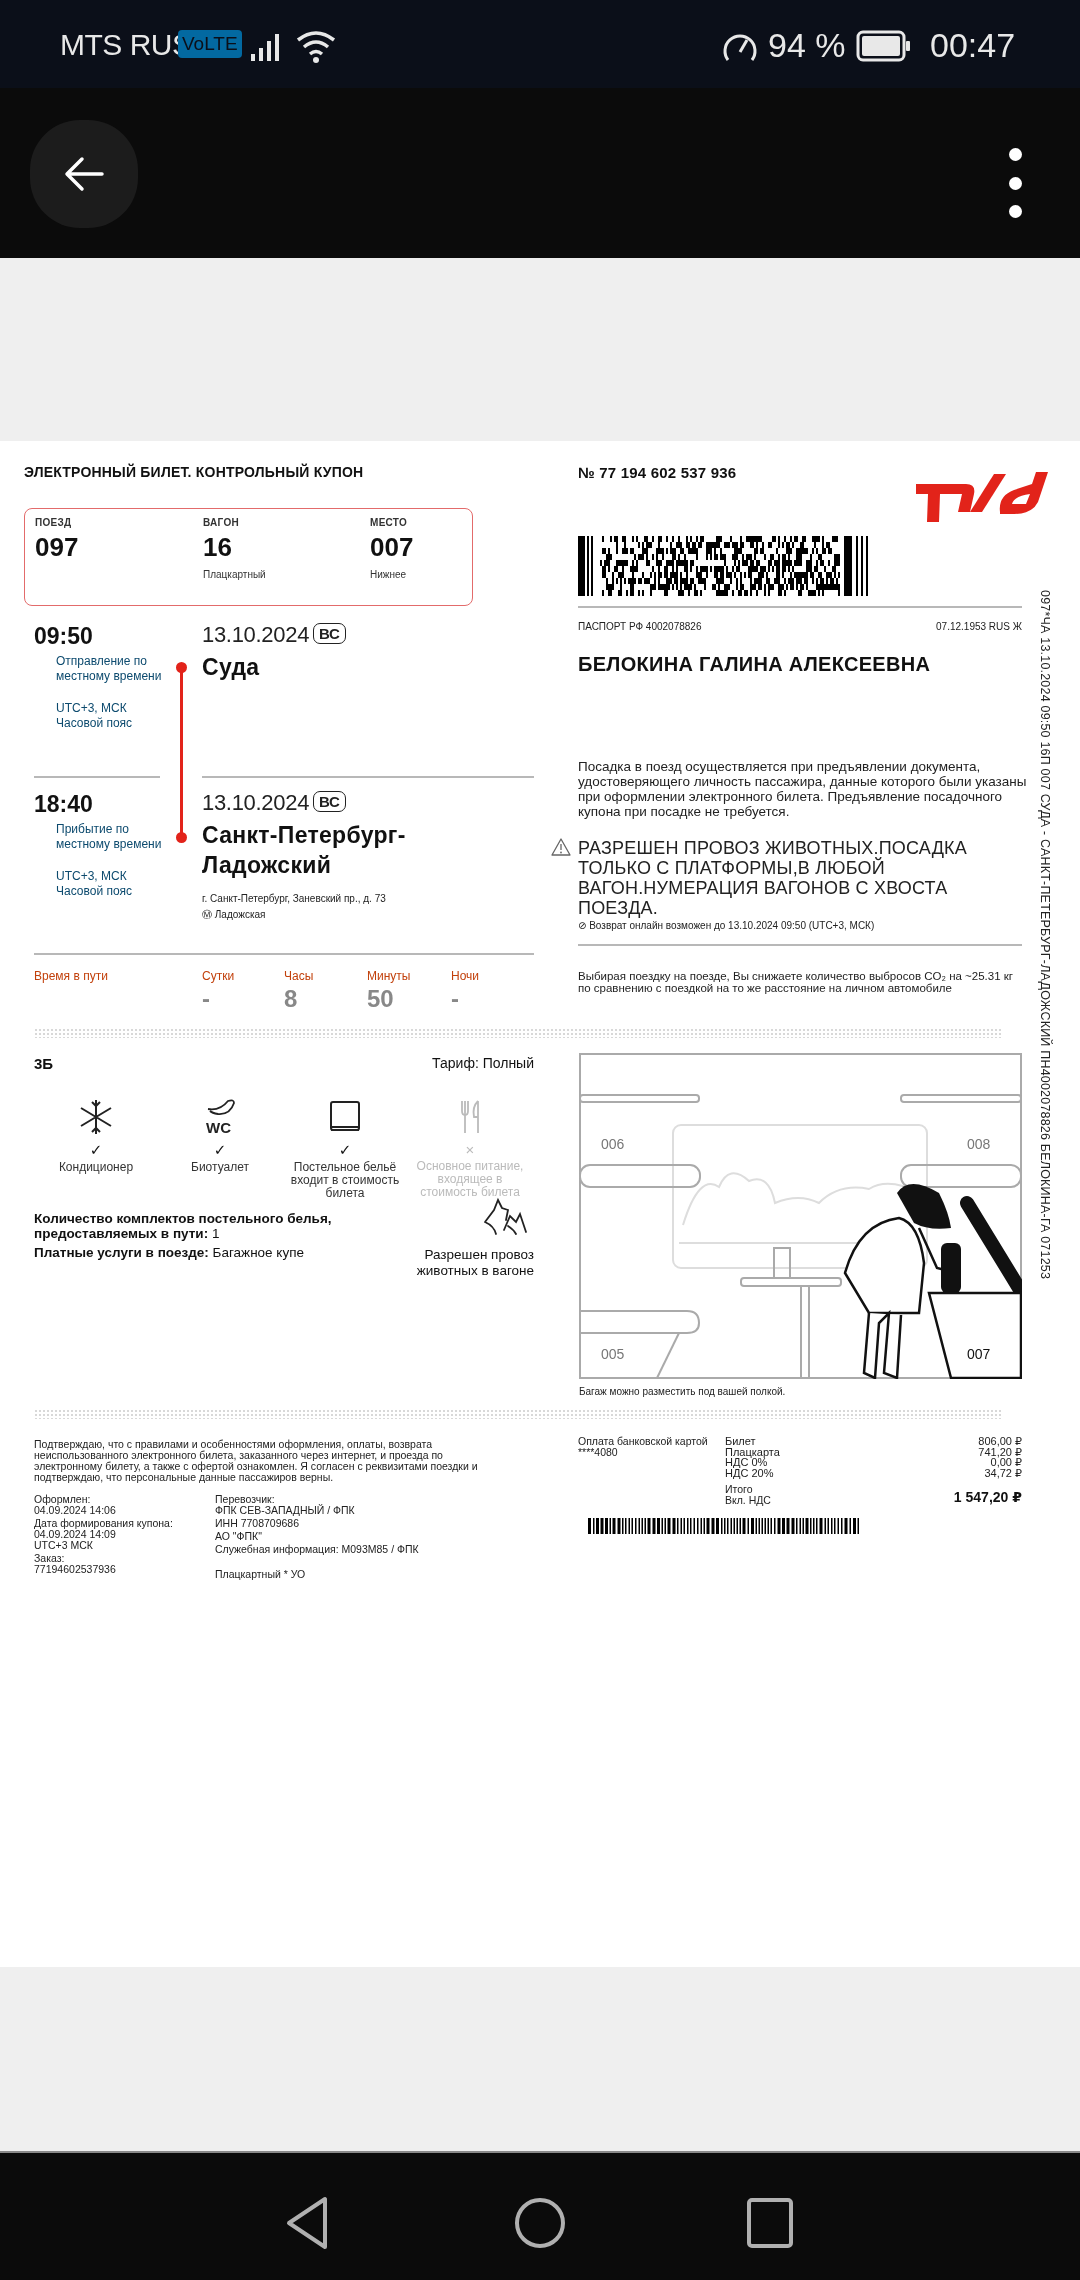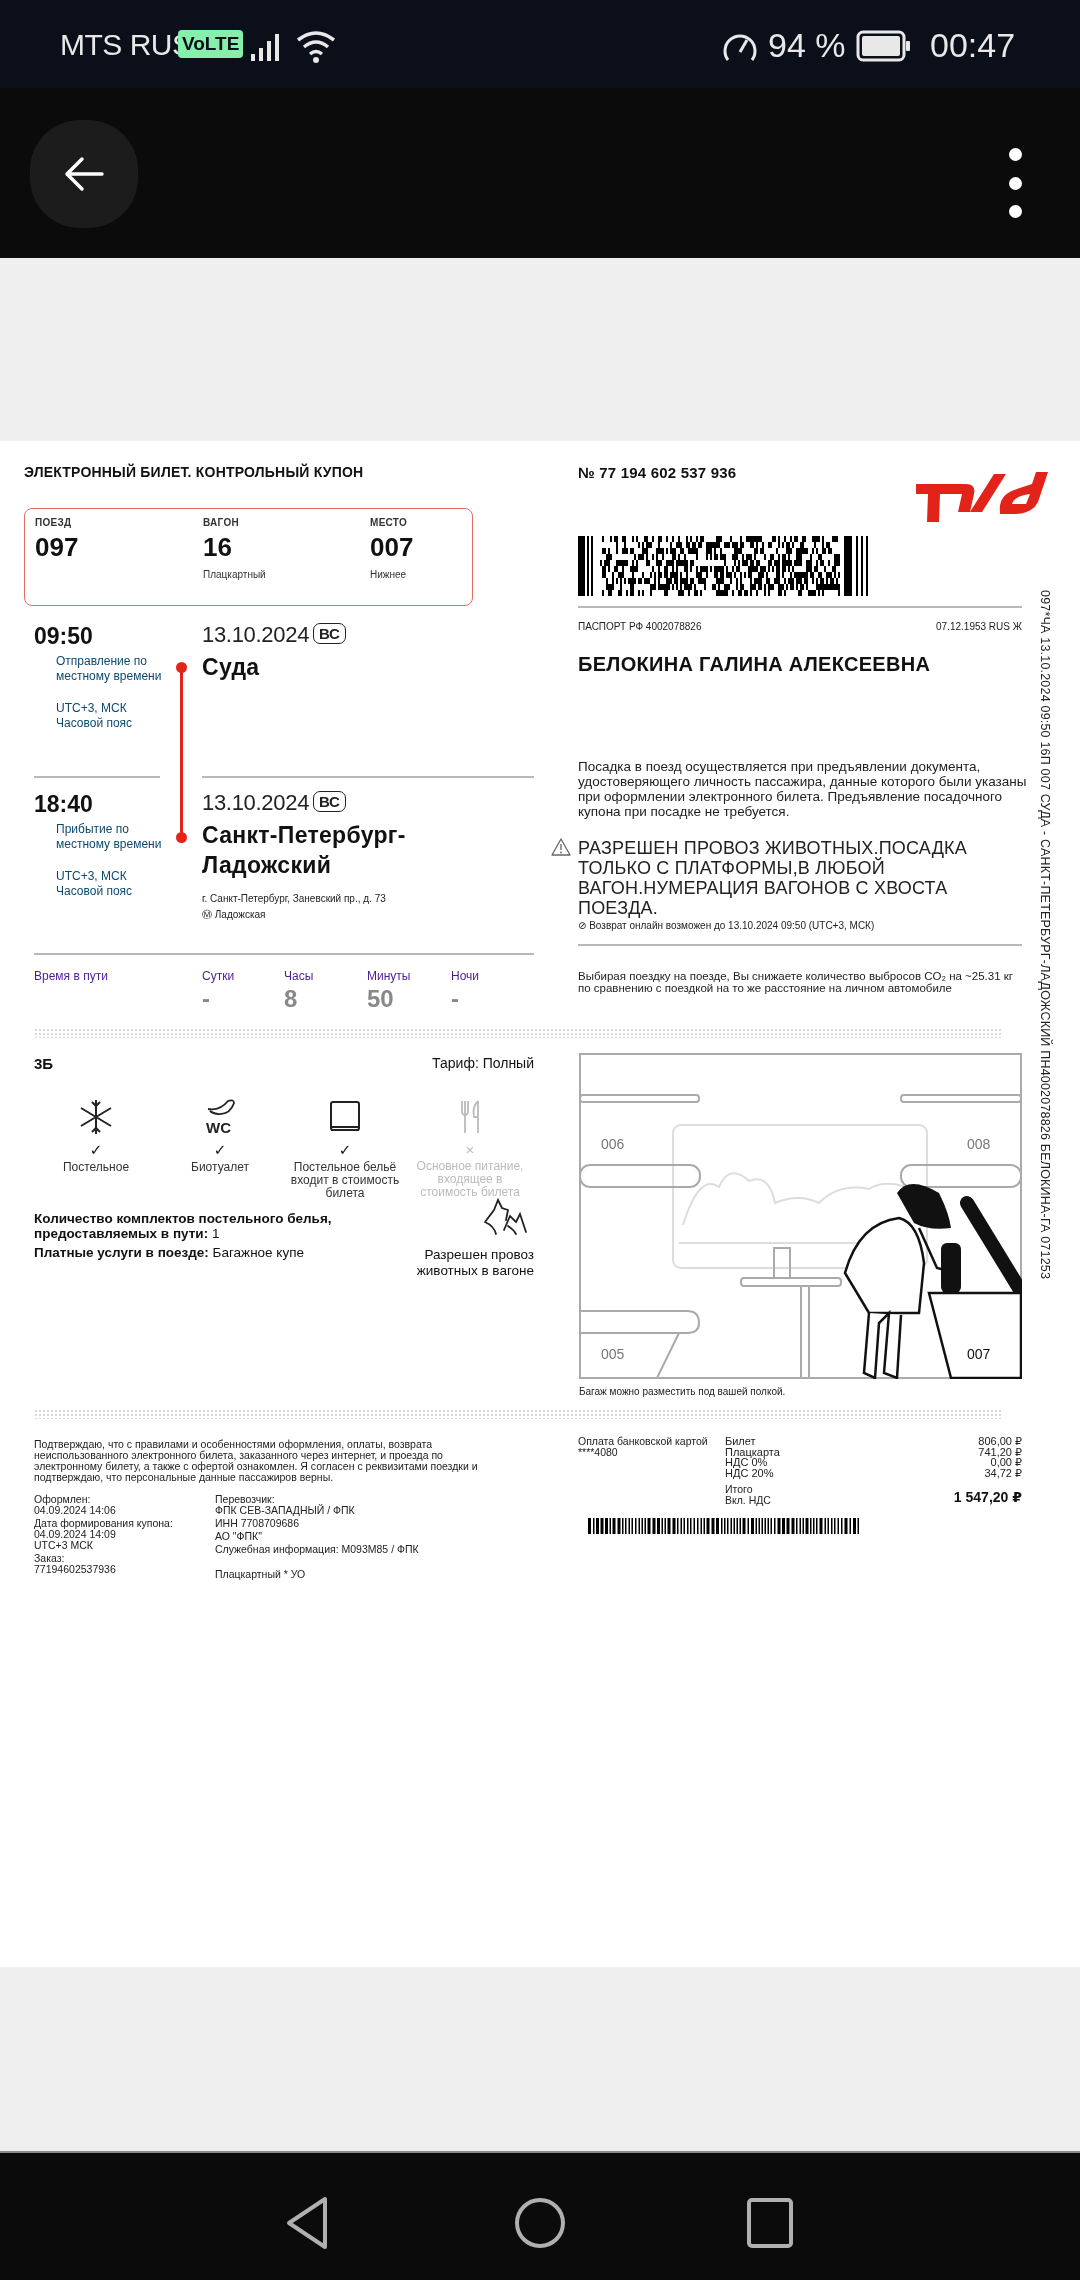--- a/index.html
+++ b/index.html
@@ -2,21 +2,21 @@
 <html><head>
 <meta charset="utf-8">
 <style>
   * { box-sizing: border-box; margin: 0; padding: 0; }
   html, body { width: 1080px; height: 2280px; overflow: hidden; background: #efefef; }
   body { position: relative; font-family: "Liberation Sans", "DejaVu Sans", sans-serif; color: #111; }
 
   
   .status-bar { position: absolute; left: 0; top: 0; width: 1080px; height: 88px; background: #0b0f19; color: #e8e8e8; }
   .status-bar .carrier { position: absolute; left: 60px; top: 28px; font-size: 30px; letter-spacing: -0.5px; }
-  .status-bar .volte { position: absolute; left: 178px; top: 30px; background: #86efac; color: #0b0f19; font-size: 19px; font-weight: bold; padding: 3px 4px; border-radius: 4px; }
+  .status-bar .volte { position: absolute; left: 178px; top: 30px; background: #0369a1; color: #0b0f19; font-size: 19px; font-weight: normal; padding: 3px 4px; border-radius: 4px; }
   .status-bar .signal { position: absolute; left: 250px; top: 32px; width: 36px; height: 30px; }
   .status-bar .wifi { position: absolute; left: 295px; top: 28px; width: 42px; height: 36px; }
   .status-bar .speed { position: absolute; left: 720px; top: 30px; width: 40px; height: 34px; }
   .status-bar .battery-pct { position: absolute; left: 768px; top: 26px; font-size: 34px; }
   .status-bar .battery { position: absolute; left: 856px; top: 30px; width: 56px; height: 32px; }
   .status-bar .clock { position: absolute; left: 930px; top: 26px; font-size: 34px; }
 
   
   .app-bar { position: absolute; left: 0; top: 88px; width: 1080px; height: 170px; background: #0b0b0b; }
   .back-btn { position: absolute; left: 30px; top: 32px; width: 108px; height: 108px; border-radius: 50px; background: #1c1c1c; display: flex; align-items: center; justify-content: center; }
@@ -36,21 +36,21 @@
 
   .time-big { font-size: 23px; font-weight: 900; }
   .small { font-size: 12px; line-height: 15px; color: #0c4a6e; margin-left: 22px; }
   .tiny { font-size: 10px; line-height: 13px; color: #222; }
   .date { font-size: 22px; color: #222; letter-spacing: -0.3px; text-align: right; }
   .dow { display: inline-block; border: 1.5px solid #222; border-radius: 7px; font-size: 15px; padding: 1px 5px; margin-left: 4px; vertical-align: 3px; font-weight: bold; }
   .station { font-size: 23px; font-weight: 900; line-height: 30px; letter-spacing: 0.3px; }
   .rule { position: absolute; height: 2px; background: #b8b8b8; }
   .red-line { position: absolute; left: 180px; top: 226px; width: 3px; height: 172px; background: #e2231a; }
   .red-dot { position: absolute; width: 11px; height: 11px; border-radius: 50%; background: #e2231a; }
-  .dur-lab { font-size: 12px; color: #4c1d95; }
+  .dur-lab { font-size: 12px; color: #c2410c; }
   .dur-val { font-size: 24px; color: #888; font-weight: bold; margin-top: 2px; }
 
   .dotted-sep { position: absolute; height: 10px; background-image: radial-gradient(#d8d8d8 1px, transparent 1.2px); background-size: 4px 4px; }
 
   .amen { position: absolute; top: 1095px; width: 120px; text-align: center; }
   .amen .ico { height: 44px; display: flex; align-items: center; justify-content: center; }
   .amen .mark { font-size: 15px; margin-top: 2px; }
   .amen .lab { font-size: 12px; line-height: 13px; color: #333; margin-top: 2px; }
   .amen.disabled .lab, .amen.disabled .mark { color: #bbb; }
 
@@ -966,21 +966,21 @@
 <div class="amen" style="left: 36px; top: 654px;">
       <div class="ico">
         <svg width="40" height="40" viewBox="0 0 40 40">
           <g stroke="#222" stroke-width="2" fill="none">
             <path d="M20 3 V37 M5 11 L35 29 M35 11 L5 29"></path>
             <path d="M16 5 L20 9 L24 5 M16 35 L20 31 L24 35"></path>
           </g>
         </svg>
       </div>
       <div class="mark">✓</div>
-      <div class="lab">Постельное</div>
+      <div class="lab">Кондиционер</div>
     </div>
     <div class="amen" style="left: 160px; top: 654px;">
       <div class="ico">
         <svg width="40" height="40" viewBox="0 0 40 40">
           <path d="M8 12 Q20 14 28 4 Q34 2 34 6 Q30 18 18 17 Q12 16 10 14" stroke="#222" stroke-width="1.8" fill="none"></path>
           <text x="6" y="36" font-size="15" font-weight="bold" fill="#222" font-family="Liberation Sans, sans-serif">WC</text>
         </svg>
       </div>
       <div class="mark">✓</div>
       <div class="lab">Биотуалет</div>

